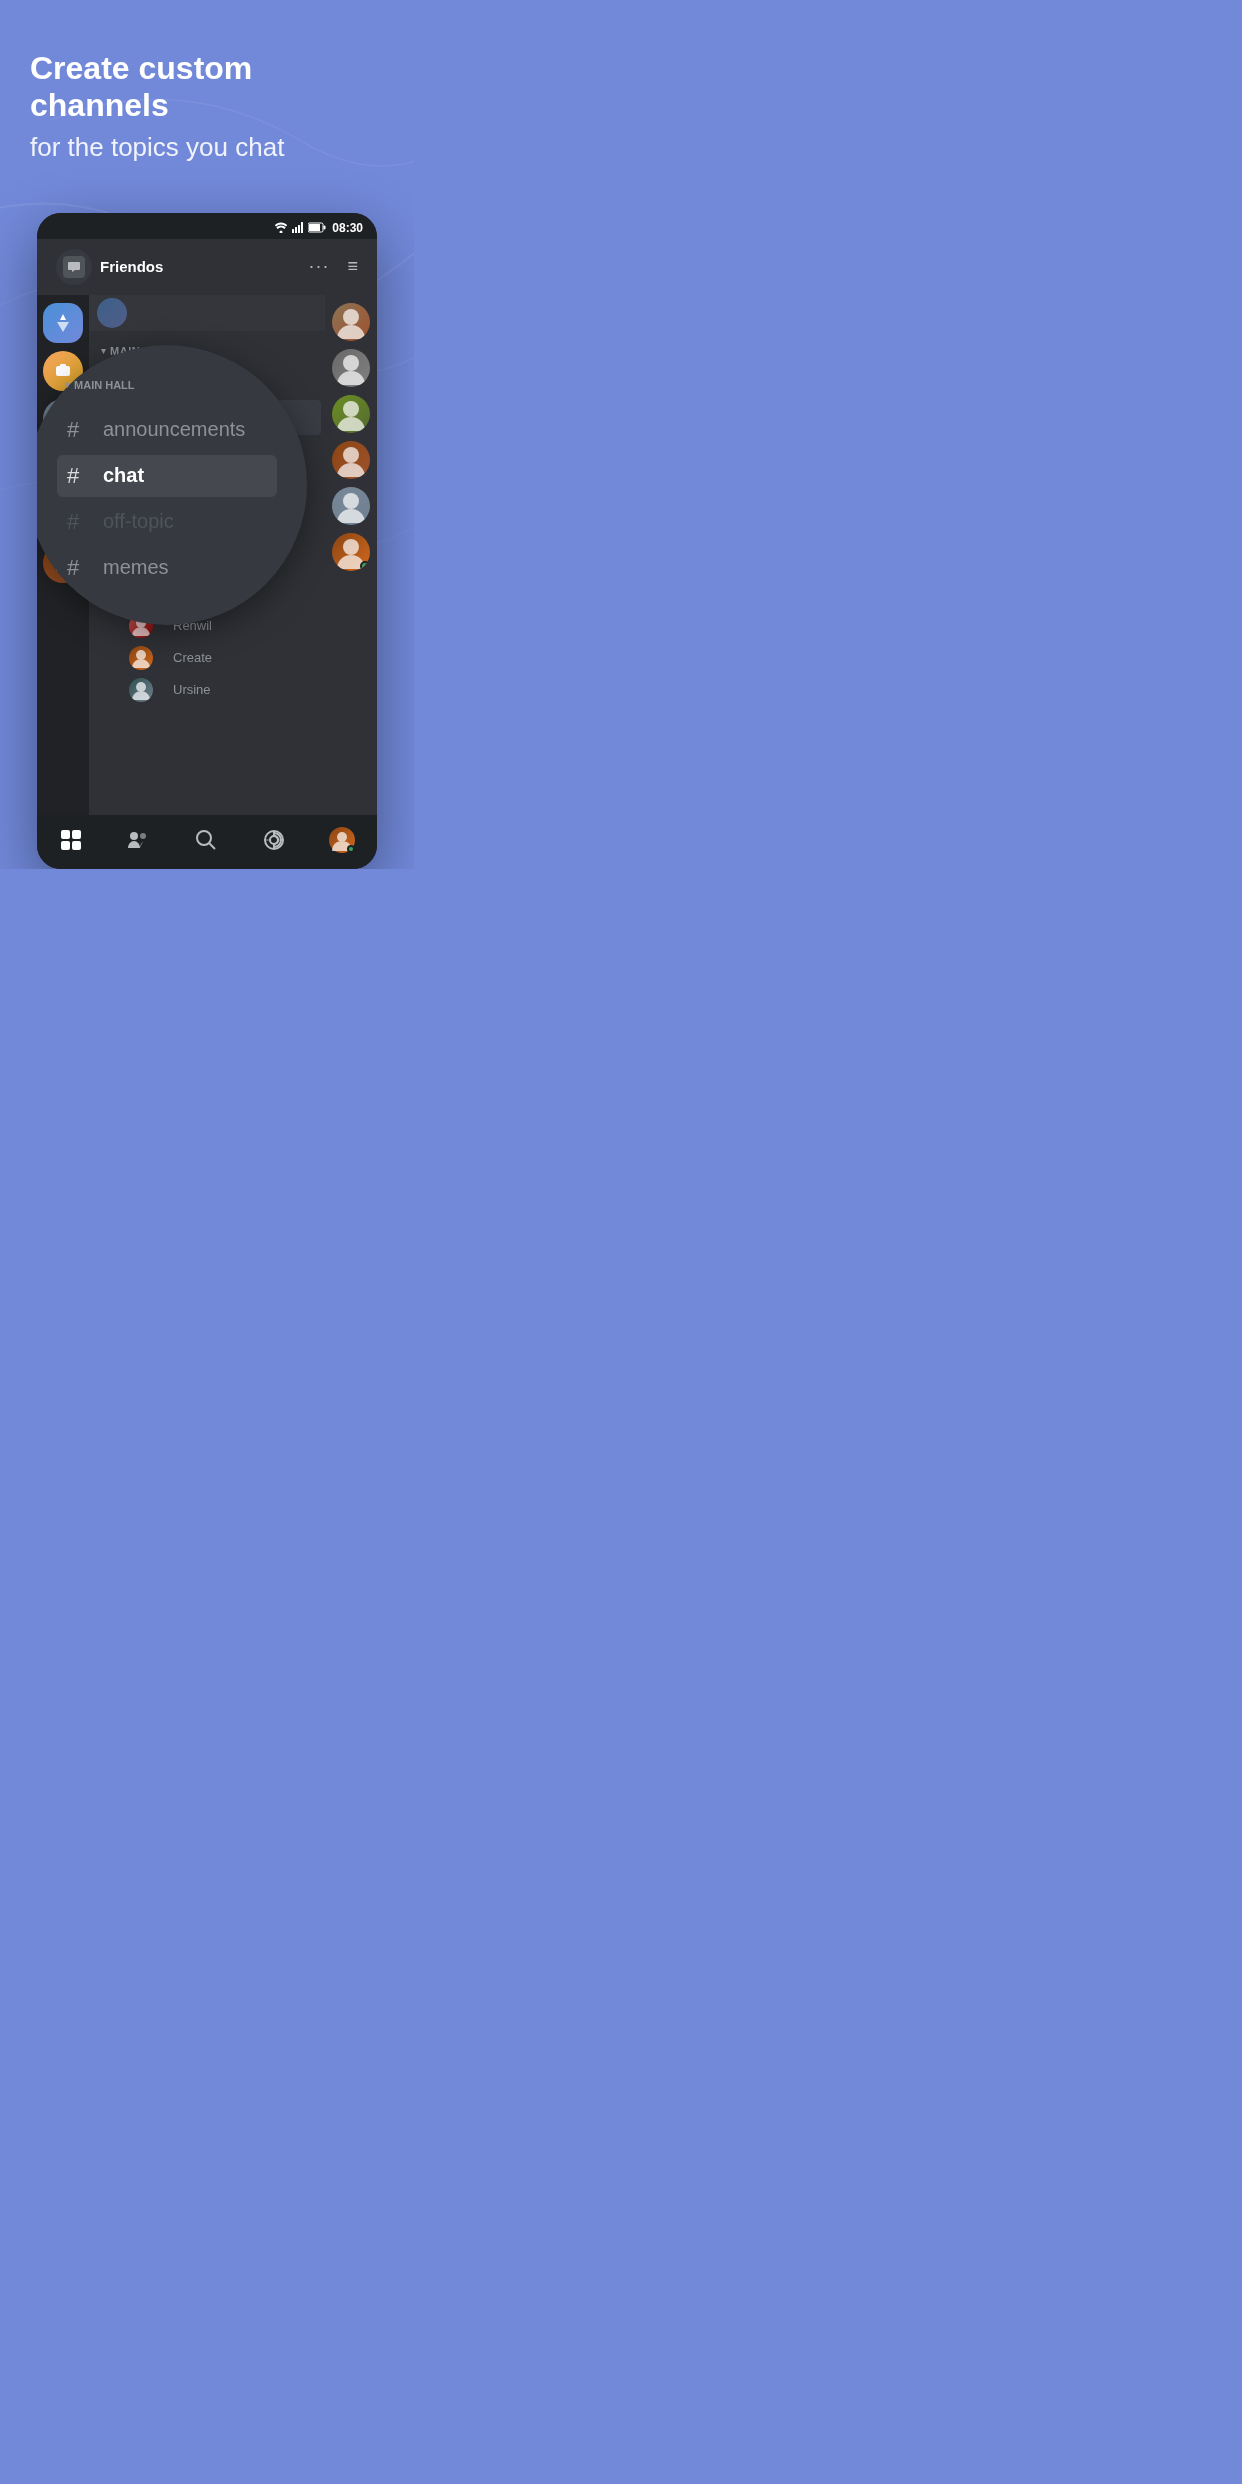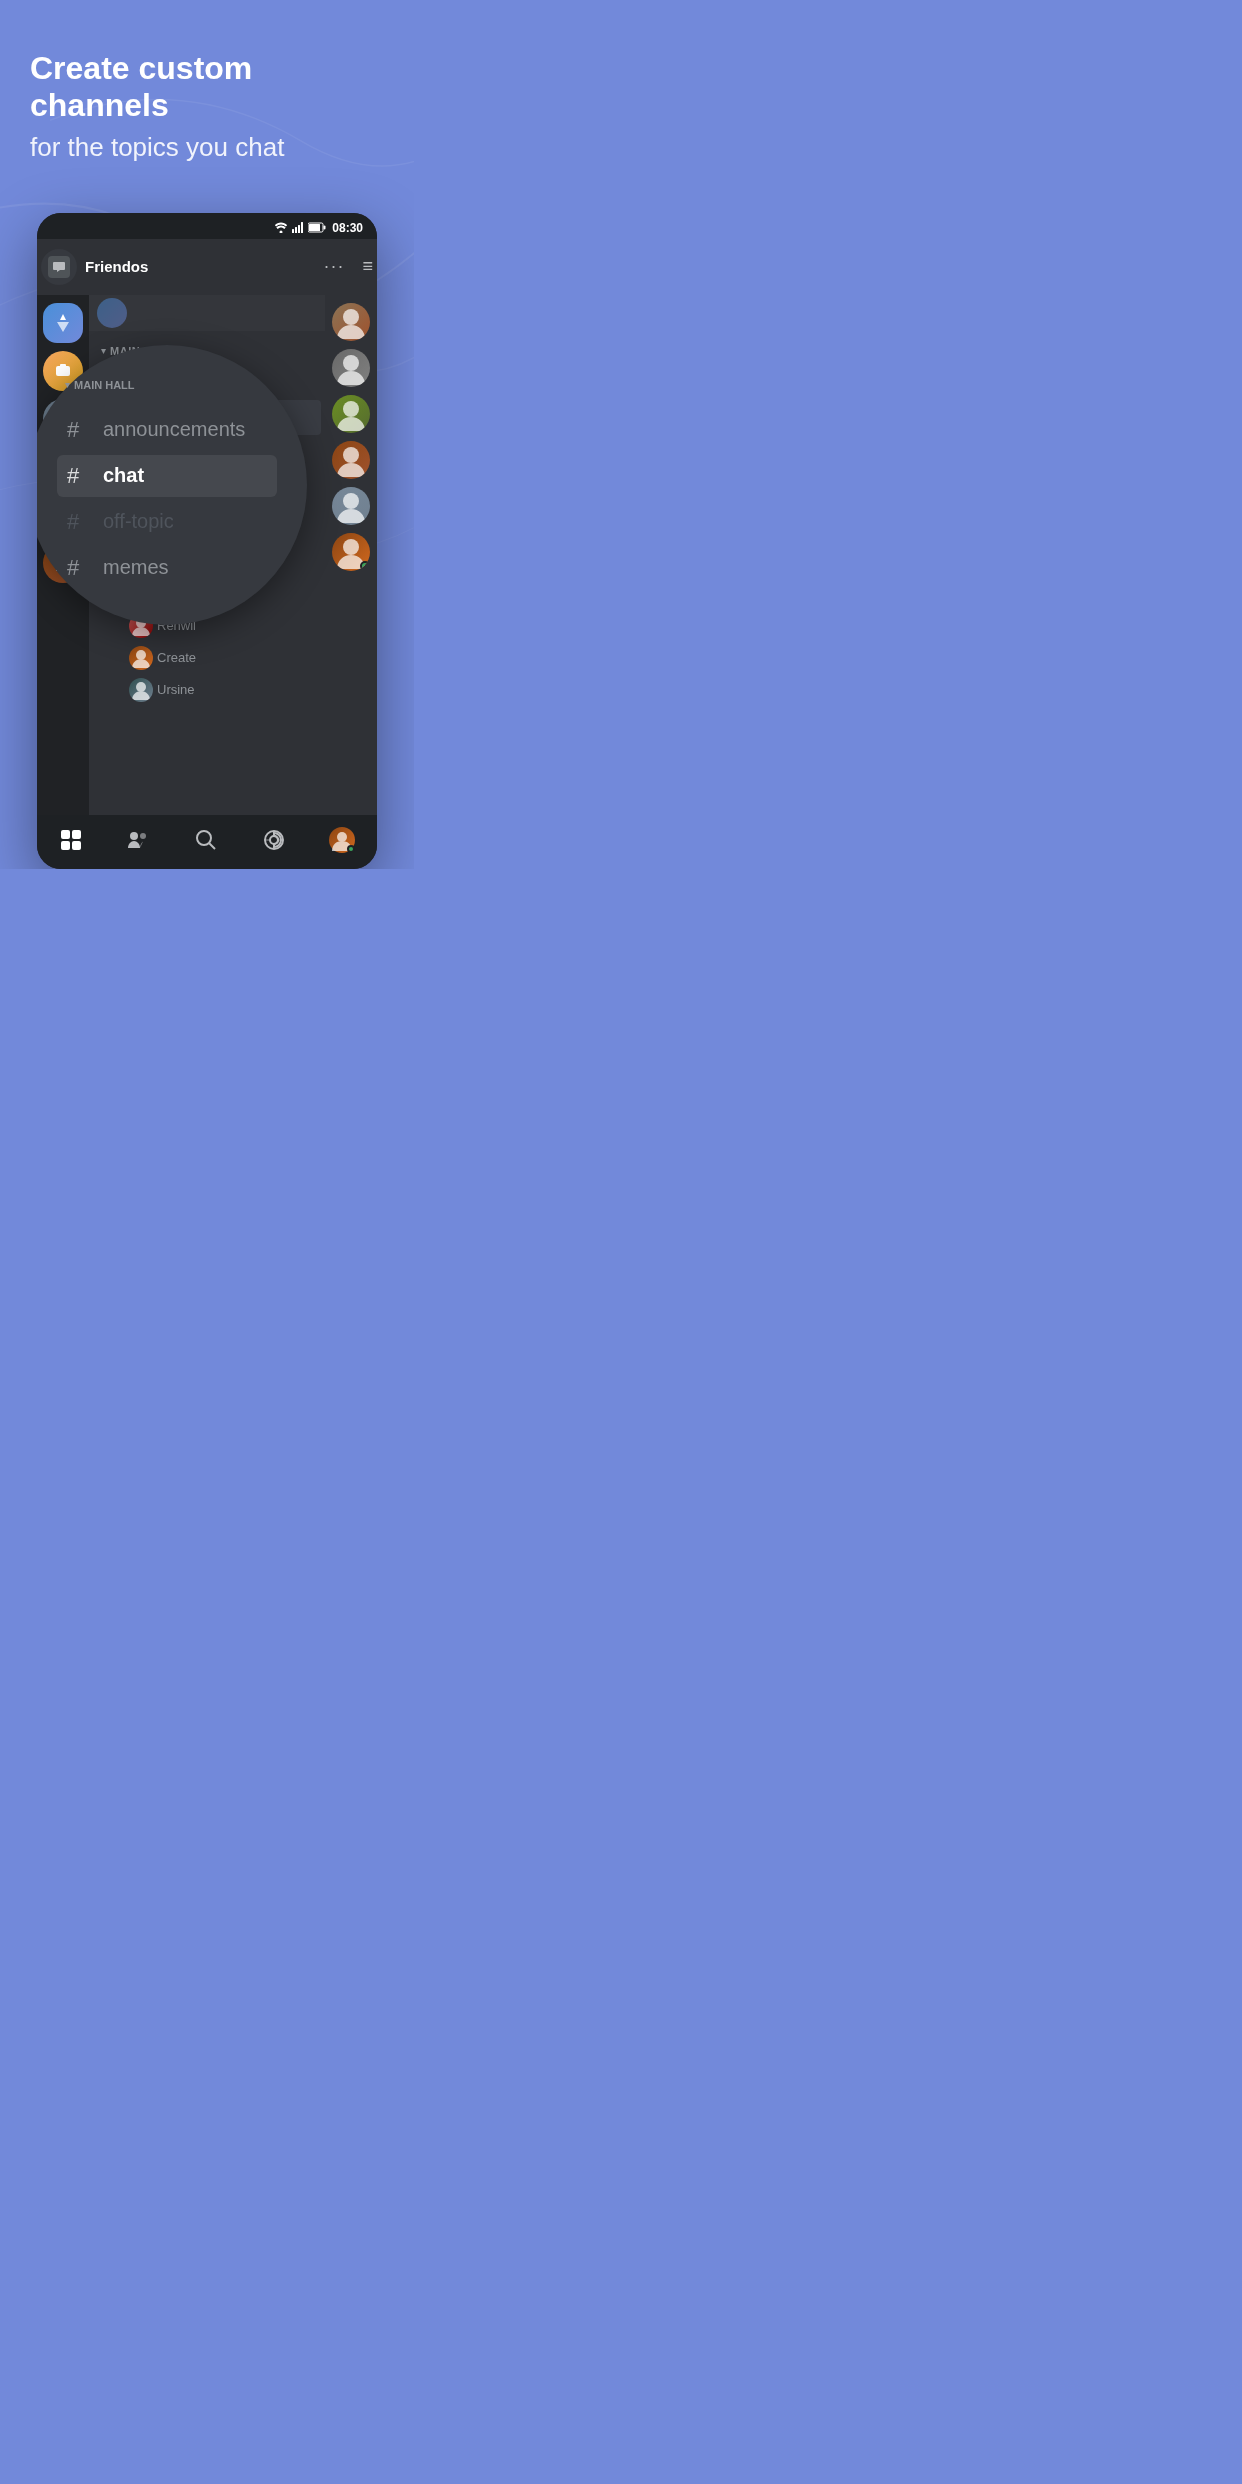--- a/index.html
+++ b/index.html
@@ -75,21 +75,21 @@
       color: #ffffff;
       font-size: 12px;
       font-weight: 600;
     }
 
     
     .app-header {
       background: #2f3136;
       display: flex;
       align-items: center;
-      padding: 10px 4px;
+      padding: 10px 19px;
       gap: 8px;
     }
     .server-icon-small {
       width: 36px;
       height: 36px;
       border-radius: 50%;
       background: #36393f;
       display: flex;
       align-items: center;
       justify-content: center;
@@ -224,21 +224,21 @@
       width: 18px;
       height: 18px;
       flex-shrink: 0;
     }
 
     
     .voice-member {
       display: flex;
       align-items: center;
       padding: 4px 12px 4px 40px;
-      gap: 4px;
+      gap: 20px;
     }
     .member-avatar {
       width: 24px;
       height: 24px;
       border-radius: 50%;
       overflow: hidden;
     }
     .member-name {
       color: #8e9297;
       font-size: 13px;

